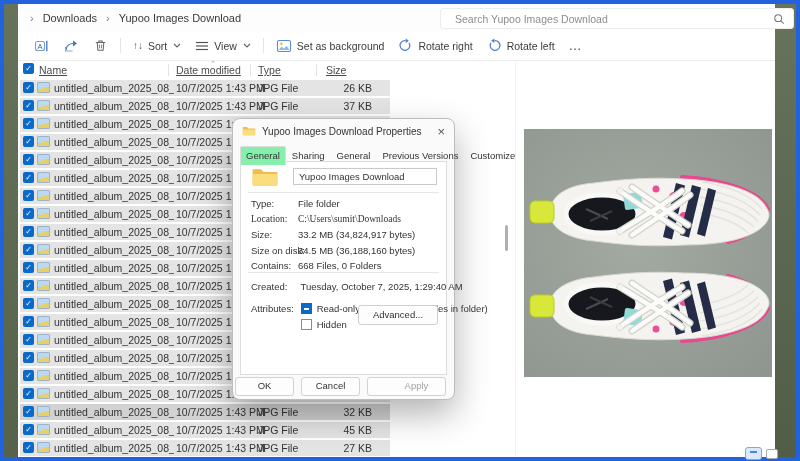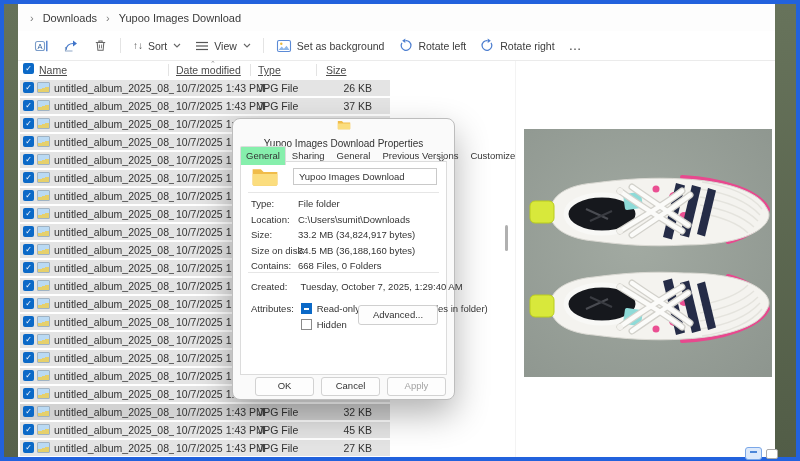--- a/index.html
+++ b/index.html
@@ -57,59 +57,68 @@
   .ov1{position:absolute;left:727px;top:443px;width:17px;height:13px;border:1px solid #7aa7e8;border-radius:3px;
        background:#dce9fb;box-sizing:border-box;}
   .ov1::after{content:"";position:absolute;left:4px;top:3px;right:4px;height:2px;background:#4c86d8;}
   .ov2{position:absolute;left:748px;top:445px;width:12px;height:10px;border:1px solid #ababab;border-radius:2px;
        background:#fff;box-sizing:border-box;}
 
   
   .dlg{position:absolute;left:232px;top:118px;width:223px;height:282px;background:#fafafa;
        border:1px solid #bdbdbd;border-radius:8px;box-shadow:0 14px 34px rgba(0,0,0,.30);
        font-size:9.5px;color:#333;box-sizing:border-box;}
-  .dlg-title{height:25px;display:flex;align-items:center;gap:6px;padding:0 9px;font-size:10px;color:#333;flex-direction:column;}
+  .dlg-title{height:25px;display:flex;align-items:center;gap:6px;padding:0 9px;font-size:10px;color:#333;}
   .dlg-close{margin-left:auto;color:#555;font-size:13px;line-height:13px;}
   .dlg-tabs{position:absolute;left:7px;top:27px;display:flex;z-index:2;}
   .dlg-tab{padding:3px 5px 4px;border:1px solid transparent;border-bottom:none;color:#333;white-space:nowrap;}
   .dlg-tab.active{background:#86efac;border-color:#dcdcdc;border-radius:2px 2px 0 0;}
   .dlg-page{position:absolute;left:7px;right:7px;top:42px;height:212px;background:#fff;border:1px solid #dcdcdc;z-index:1;}
   .name-row{position:absolute;left:8px;top:5px;right:6px;height:22px;}
   .name-input{position:absolute;left:44px;right:3px;top:1px;height:17px;border:1px solid #c9c9c9;
               font-family:"Liberation Sans",sans-serif;font-size:9.5px;color:#333;padding:0 5px;background:#fff;box-sizing:border-box;}
   .dhr{position:absolute;left:7px;right:7px;border-top:1px solid #e6e6e6;height:0;}
   .frow{position:absolute;left:10px;right:6px;height:16px;white-space:nowrap;}
   .frow .lab{display:inline-block;width:47px;}
   .cb{display:inline-block;width:9px;height:9px;border:1px solid #8a8a8a;background:#fff;
       vertical-align:-2px;margin-right:5px;position:relative;box-sizing:content-box;}
   .cb.on{background:#0b69c7;border-color:#0b69c7;}
   .cb.on::after{content:"";position:absolute;left:2px;top:3.5px;width:5px;height:2px;background:#fff;}
   .adv-btn{position:absolute;right:8px;top:143px;width:78px;height:18px;background:#fdfdfd;border:1px solid #cfcfcf;
            border-radius:3px;text-align:center;line-height:17px;}
   .dlg-buttons{position:absolute;right:8px;top:258px;display:flex;gap:7px;border-radius:6px;}
   .dbtn{width:57px;height:17px;background:#fdfdfd;border:1px solid #d2d2d2;border-radius:3px;
         text-align:center;line-height:16px;font-size:9.5px;color:#333;}
-  .dbtn.disabled{color:#a2a2a2;}
+  .dbtn.disabled{color:#a2a2a2;padding-left:20px;}
 </style>
 </head>
 <body>
 
 <div class="frame">
   <div class="desk l"></div>
   <div class="desk r"></div>
 
   <div class="window">
 
     <div class="crumbbar">
       <span class="crumb-chev" style="margin-left:0">›</span>
       <span id="crumb-items" style="display:flex;align-items:center">
           <span class="crumb">Downloads</span>
           <span class="crumb-chev">›</span>
           <span class="crumb">Yupoo Images Download</span>
         </span>
+      <div class="searchbox">
+        <span class="ph">Search Yupoo Images Download</span>
+        <span class="tico">
+          <svg width="12" height="12" viewBox="0 0 14 14">
+              <circle cx="6" cy="6" r="4" fill="none" stroke="#777" stroke-width="1.2"></circle>
+              <line x1="9" y1="9" x2="12.5" y2="12.5" stroke="#777" stroke-width="1.2"></line>
+            </svg>
+        </span>
+      </div>
     </div>
 
     <div class="toolbar">
       <div class="tbtn">
         <span class="tico">
           <svg width="16" height="16" viewBox="0 0 16 16">
               <rect x="2.5" y="3.5" width="9" height="9" rx="2" fill="none" stroke="#7a9cc9" stroke-width="1.1"></rect>
               <text x="4.5" y="10.8" font-size="7.5" fill="#2e5f9e" font-family="Liberation Sans,sans-serif">A</text>
               <line x1="13.8" y1="2.8" x2="13.8" y2="13.2" stroke="#3f74c9" stroke-width="1.3"></line>
             </svg>
@@ -167,36 +176,36 @@
               <rect x="1.5" y="1.5" width="13" height="11" rx="1.5" fill="none" stroke="#5b8ad6" stroke-width="1.1"></rect>
               <circle cx="5.3" cy="4.8" r="1.2" fill="#e8b93c"></circle>
               <path d="M2.5,11 l3.2,-3.4 l2.2,2.2 l2.6,-3 l3,4.2 Z" fill="#8fb7e8"></path>
             </svg>
         </span>
         <span>Set as background</span>
       </div>
       <div class="tbtn">
         <span class="tico">
           <svg width="15" height="15" viewBox="0 0 16 16">
-              <path d="M4.2,5.2 A5.2,5.2 0 1 0 8,2.8" fill="none" stroke="#4e7fd0" stroke-width="1.3"></path>
-              <polygon points="7.8,0.6 7.8,5.2 4.4,2.9" fill="#4e7fd0"></polygon>
-            </svg>
-        </span>
-        <span>Rotate left</span>
-      </div>
-      <div class="tbtn">
-        <span class="tico">
-          <svg width="15" height="15" viewBox="0 0 16 16">
               <g transform="translate(16,0) scale(-1,1)">
                 <path d="M4.2,5.2 A5.2,5.2 0 1 0 8,2.8" fill="none" stroke="#4e7fd0" stroke-width="1.3"></path>
                 <polygon points="7.8,0.6 7.8,5.2 4.4,2.9" fill="#4e7fd0"></polygon>
               </g>
             </svg>
         </span>
         <span>Rotate right</span>
+      </div>
+      <div class="tbtn">
+        <span class="tico">
+          <svg width="15" height="15" viewBox="0 0 16 16">
+              <path d="M4.2,5.2 A5.2,5.2 0 1 0 8,2.8" fill="none" stroke="#4e7fd0" stroke-width="1.3"></path>
+              <polygon points="7.8,0.6 7.8,5.2 4.4,2.9" fill="#4e7fd0"></polygon>
+            </svg>
+        </span>
+        <span>Rotate left</span>
       </div>
       <div class="tbtn more">
         <span style="font-size:13px;">…</span>
       </div>
     </div>
 
     <div class="hdr">
       <span class="cbx">✓</span>
       <span class="c" style="left:19px">Name</span>
       <span class="sort-ind">⌃</span>
@@ -477,21 +486,21 @@
           <svg width="28" height="22" viewBox="0 0 20 16">
               <path d="M1,3 h6 l2,2 h10 v9 a1,1 0 0 1 -1,1 H2 a1,1 0 0 1 -1,-1 Z" fill="#f0bc4a"></path>
               <path d="M1,6.5 h18 v7.5 a1,1 0 0 1 -1,1 H2 a1,1 0 0 1 -1,-1 Z" fill="#fbdd7e"></path>
             </svg>
         </span>
         <input class="name-input" value="Yupoo Images Download" style="">
       </div>
       <div class="dhr" style="top:30px"></div>
       <div id="dlg-fields">
           <div class="frow" style="top: 36px;"><span class="lab">Type:</span><span>File folder</span></div>
-          <div class="frow" style="top: 51.5px;"><span class="lab">Location:</span><span>C:\Users\sumit\Downloads</span></div>
+          <div class="frow" style="top: 51.5px; font-family: Liberation Serif, serif;"><span class="lab">Location:</span><span>C:\Users\sumit\Downloads</span></div>
           <div class="frow" style="top: 67px;"><span class="lab">Size:</span><span>33.2 MB (34,824,917 bytes)</span></div>
           <div class="frow" style="top: 82.5px;"><span class="lab">Size on disk:</span><span>34.5 MB (36,188,160 bytes)</span></div>
           <div class="frow" style="top: 98px;"><span class="lab">Contains:</span><span>668 Files, 0 Folders</span></div>
         </div>
       <div class="dhr" style="top:110px"></div>
       <div class="frow" style="top:119px">
         <span class="lab">Created:</span>
         <span>Tuesday, October 7, 2025, 1:29:40 AM</span>
       </div>
       <div class="frow" style="top:141px">

